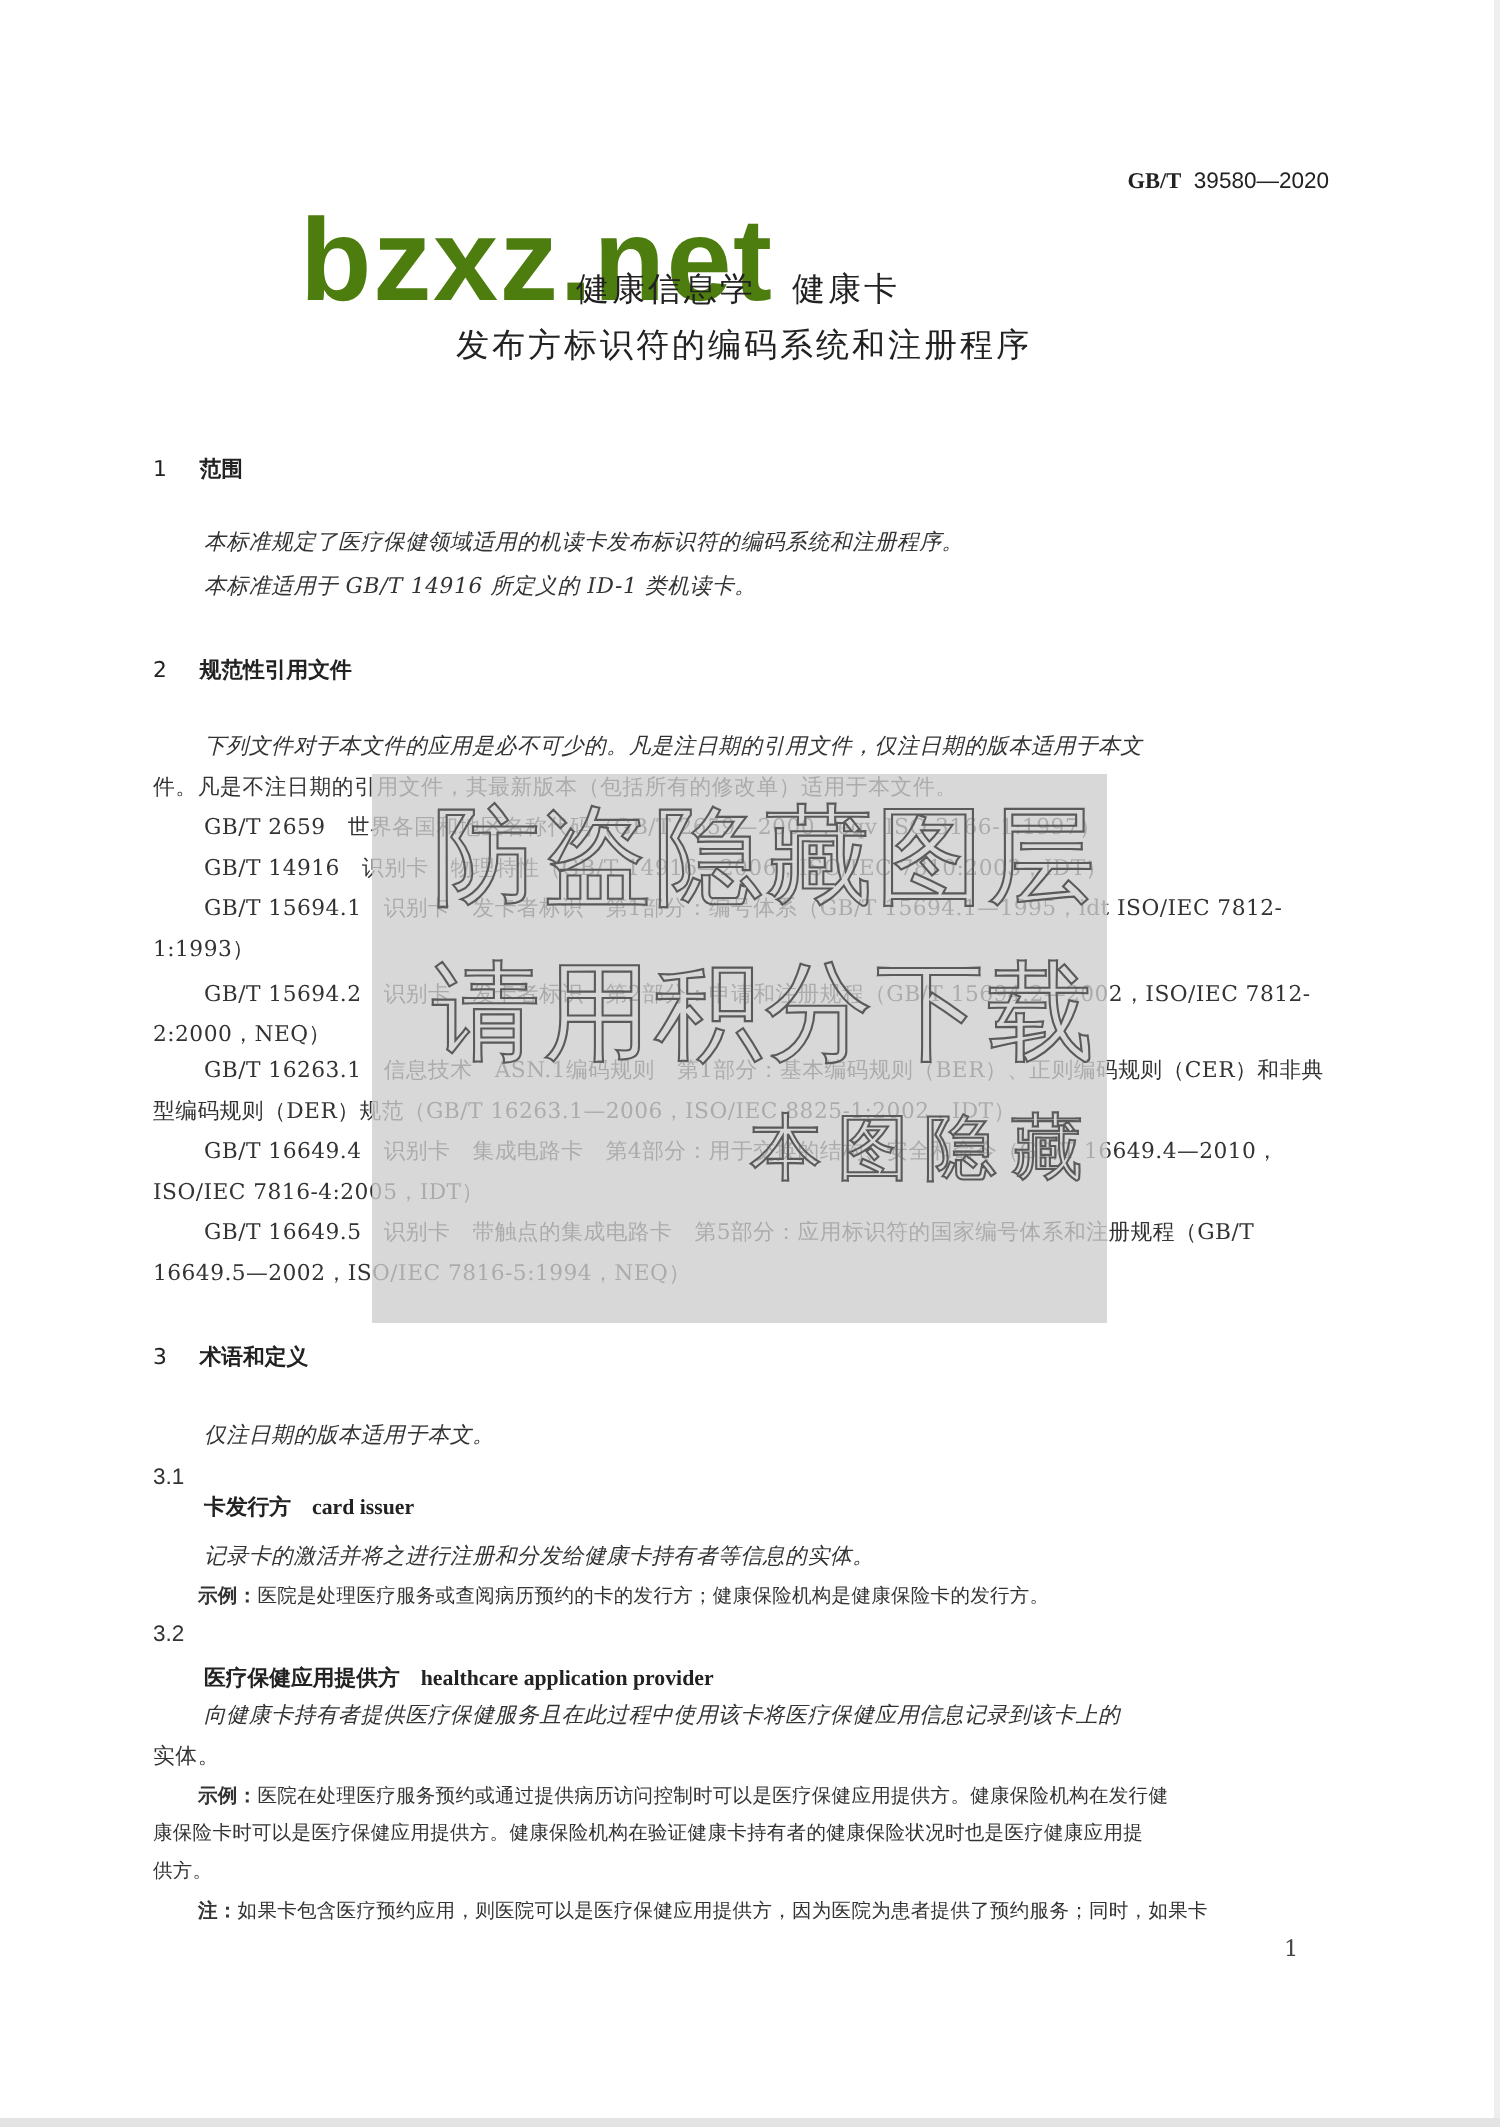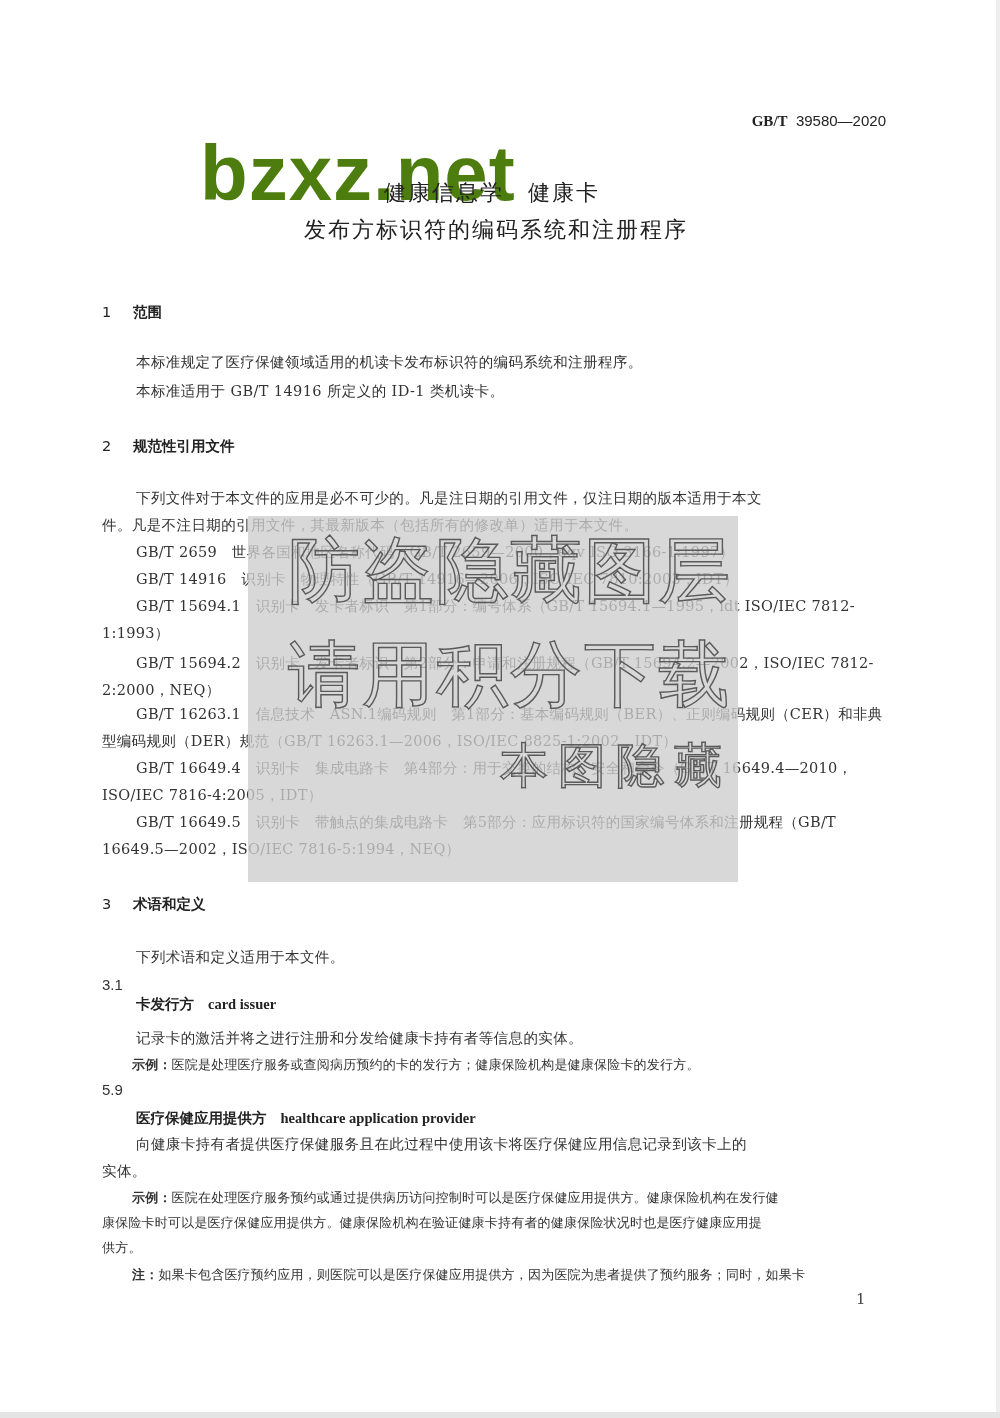--- a/index.html
+++ b/index.html
@@ -13,21 +13,21 @@
   .std-code b { font-family: "Liberation Serif", serif; font-weight: bold; }
   .watermark { position: absolute; left: 200px; top: 128px; font-family: "Liberation Sans", sans-serif; font-weight: bold;
     font-size: 78px; color: #4d7c0f; letter-spacing: 1px; z-index: 0; }
   .title { position: absolute; left: 0; width: 1000px; text-align: center; font-family: "DejaVu Sans", sans-serif;
     font-size: 22px; letter-spacing: 2px; color: #222; z-index: 1; }
   .t1 { top: 178px; left: -8px; }
   .t2 { top: 215px; left: -4px; }
   .heading { position: absolute; left: 102px; font-family: "DejaVu Sans", sans-serif; font-size: 14.5px; font-weight: bold; color: #222; }
   .heading .num { font-weight: normal; display: inline-block; width: 26px; }
   .p { position: absolute; font-size: 14.5px; line-height: 27px; color: #333; letter-spacing: 0.4px; }
-  .indent { left: 136px; width: 750px; }
+  .indent { left: 136px; width: 750px; font-style: italic; }
   .full { left: 102px; width: 784px; }
   .ref { position: absolute; left: 102px; width: 784px; font-size: 14.5px; line-height: 27px; color: #333; text-indent: 34px; letter-spacing: 0.3px; }
   .sub { position: absolute; left: 102px; font-family: "Liberation Sans", sans-serif; font-size: 15px; color: #333; text-align: right; }
   .term { position: absolute; left: 136px; font-family: "DejaVu Sans", sans-serif; font-weight: bold; font-size: 14.5px; color: #222; }
   .term .en { font-family: "Liberation Serif", serif; margin-left: 14px; }
   .small { position: absolute; font-size: 13px; line-height: 26px; color: #333; letter-spacing: 0.2px; }
   .small b { font-family: "DejaVu Sans", sans-serif; font-weight: bold; }
   .pagenum { position: absolute; left: 856px; top: 1290px; font-size: 15px; color: #444; }
   .overlay { position: absolute; left: 248px; top: 516px; width: 490px; height: 366px; background: rgba(205,205,205,0.78); z-index: 3; }
   .overlay-text { position: absolute; left: 252px; width: 480px; text-align: right; font-family: "DejaVu Sans", sans-serif;
@@ -75,32 +75,32 @@
 
 <div class="overlay"></div>
 <div class="overlay-text ov1">防盗隐藏图层</div>
 <div class="overlay-text ov2">请用积分下载</div>
 <div class="overlay-text ov3">本图隐藏</div>
 
 <div class="heading" style="top:895px">
   <span class="num">3</span>
   <span>术语和定义</span>
 </div>
-<div class="p indent" style="top:944px">下列术语和定义适用于本文件。</div>
+<div class="p indent" style="top:944px">仅注日期的版本适用于本文。</div>
 
 <div class="sub" style="top:976px">3.1</div>
 <div class="term" style="top:995px">
   <span>卡发行方</span><span class="en">card issuer</span>
 </div>
 <div class="p indent" style="top:1025px">记录卡的激活并将之进行注册和分发给健康卡持有者等信息的实体。</div>
 <div class="small" style="left:132px; top:1052px; width:760px">
   <b>示例：</b><span>医院是处理医疗服务或查阅病历预约的卡的发行方；健康保险机构是健康保险卡的发行方。</span>
 </div>
 
-<div class="sub" style="top:1081px">5.9</div>
+<div class="sub" style="top:1081px">3.2</div>
 <div class="term" style="top:1109px">
   <span>医疗保健应用提供方</span><span class="en">healthcare application provider</span>
 </div>
 <div class="p indent" style="top:1131px">向健康卡持有者提供医疗保健服务且在此过程中使用该卡将医疗保健应用信息记录到该卡上的</div>
 <div class="p full" style="top:1158px">实体。</div>
 <div class="small" style="left:132px; top:1185px; width:760px">
   <b>示例：</b><span>医院在处理医疗服务预约或通过提供病历访问控制时可以是医疗保健应用提供方。健康保险机构在发行健</span>
 </div>
 <div class="small" style="left:102px; top:1210px; width:790px">康保险卡时可以是医疗保健应用提供方。健康保险机构在验证健康卡持有者的健康保险状况时也是医疗健康应用提</div>
 <div class="small" style="left:102px; top:1235px; width:790px">供方。</div>

